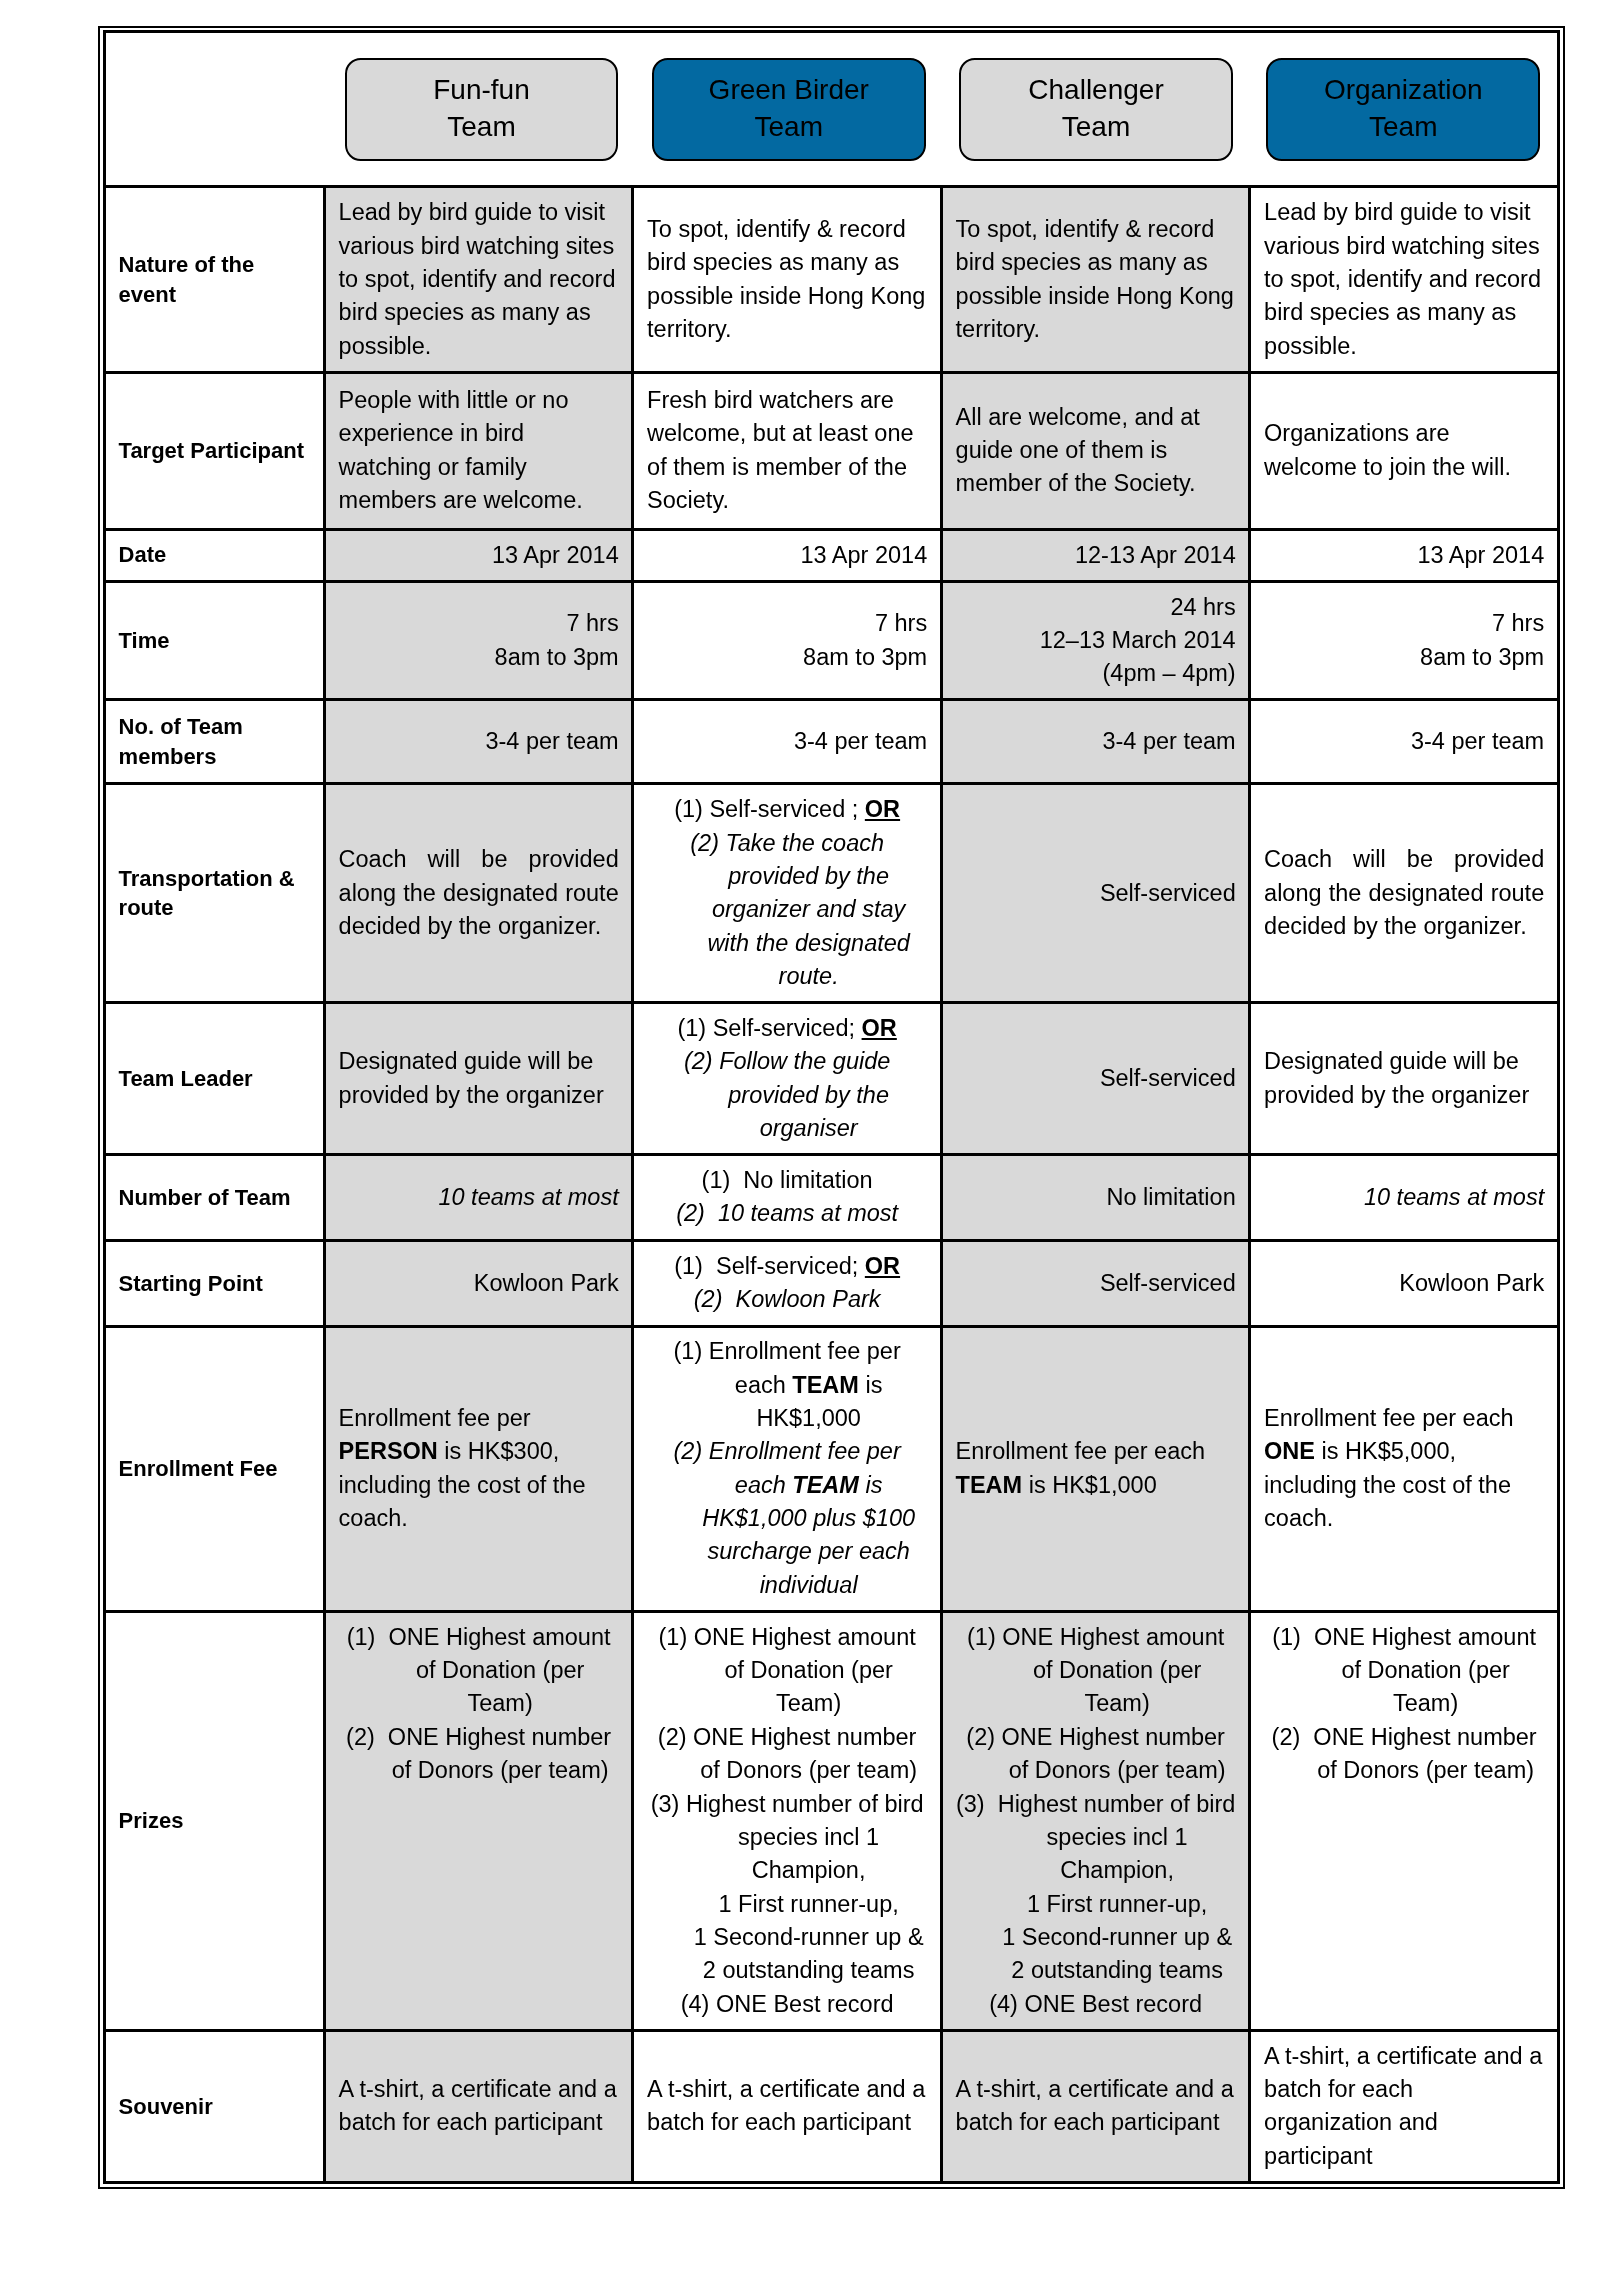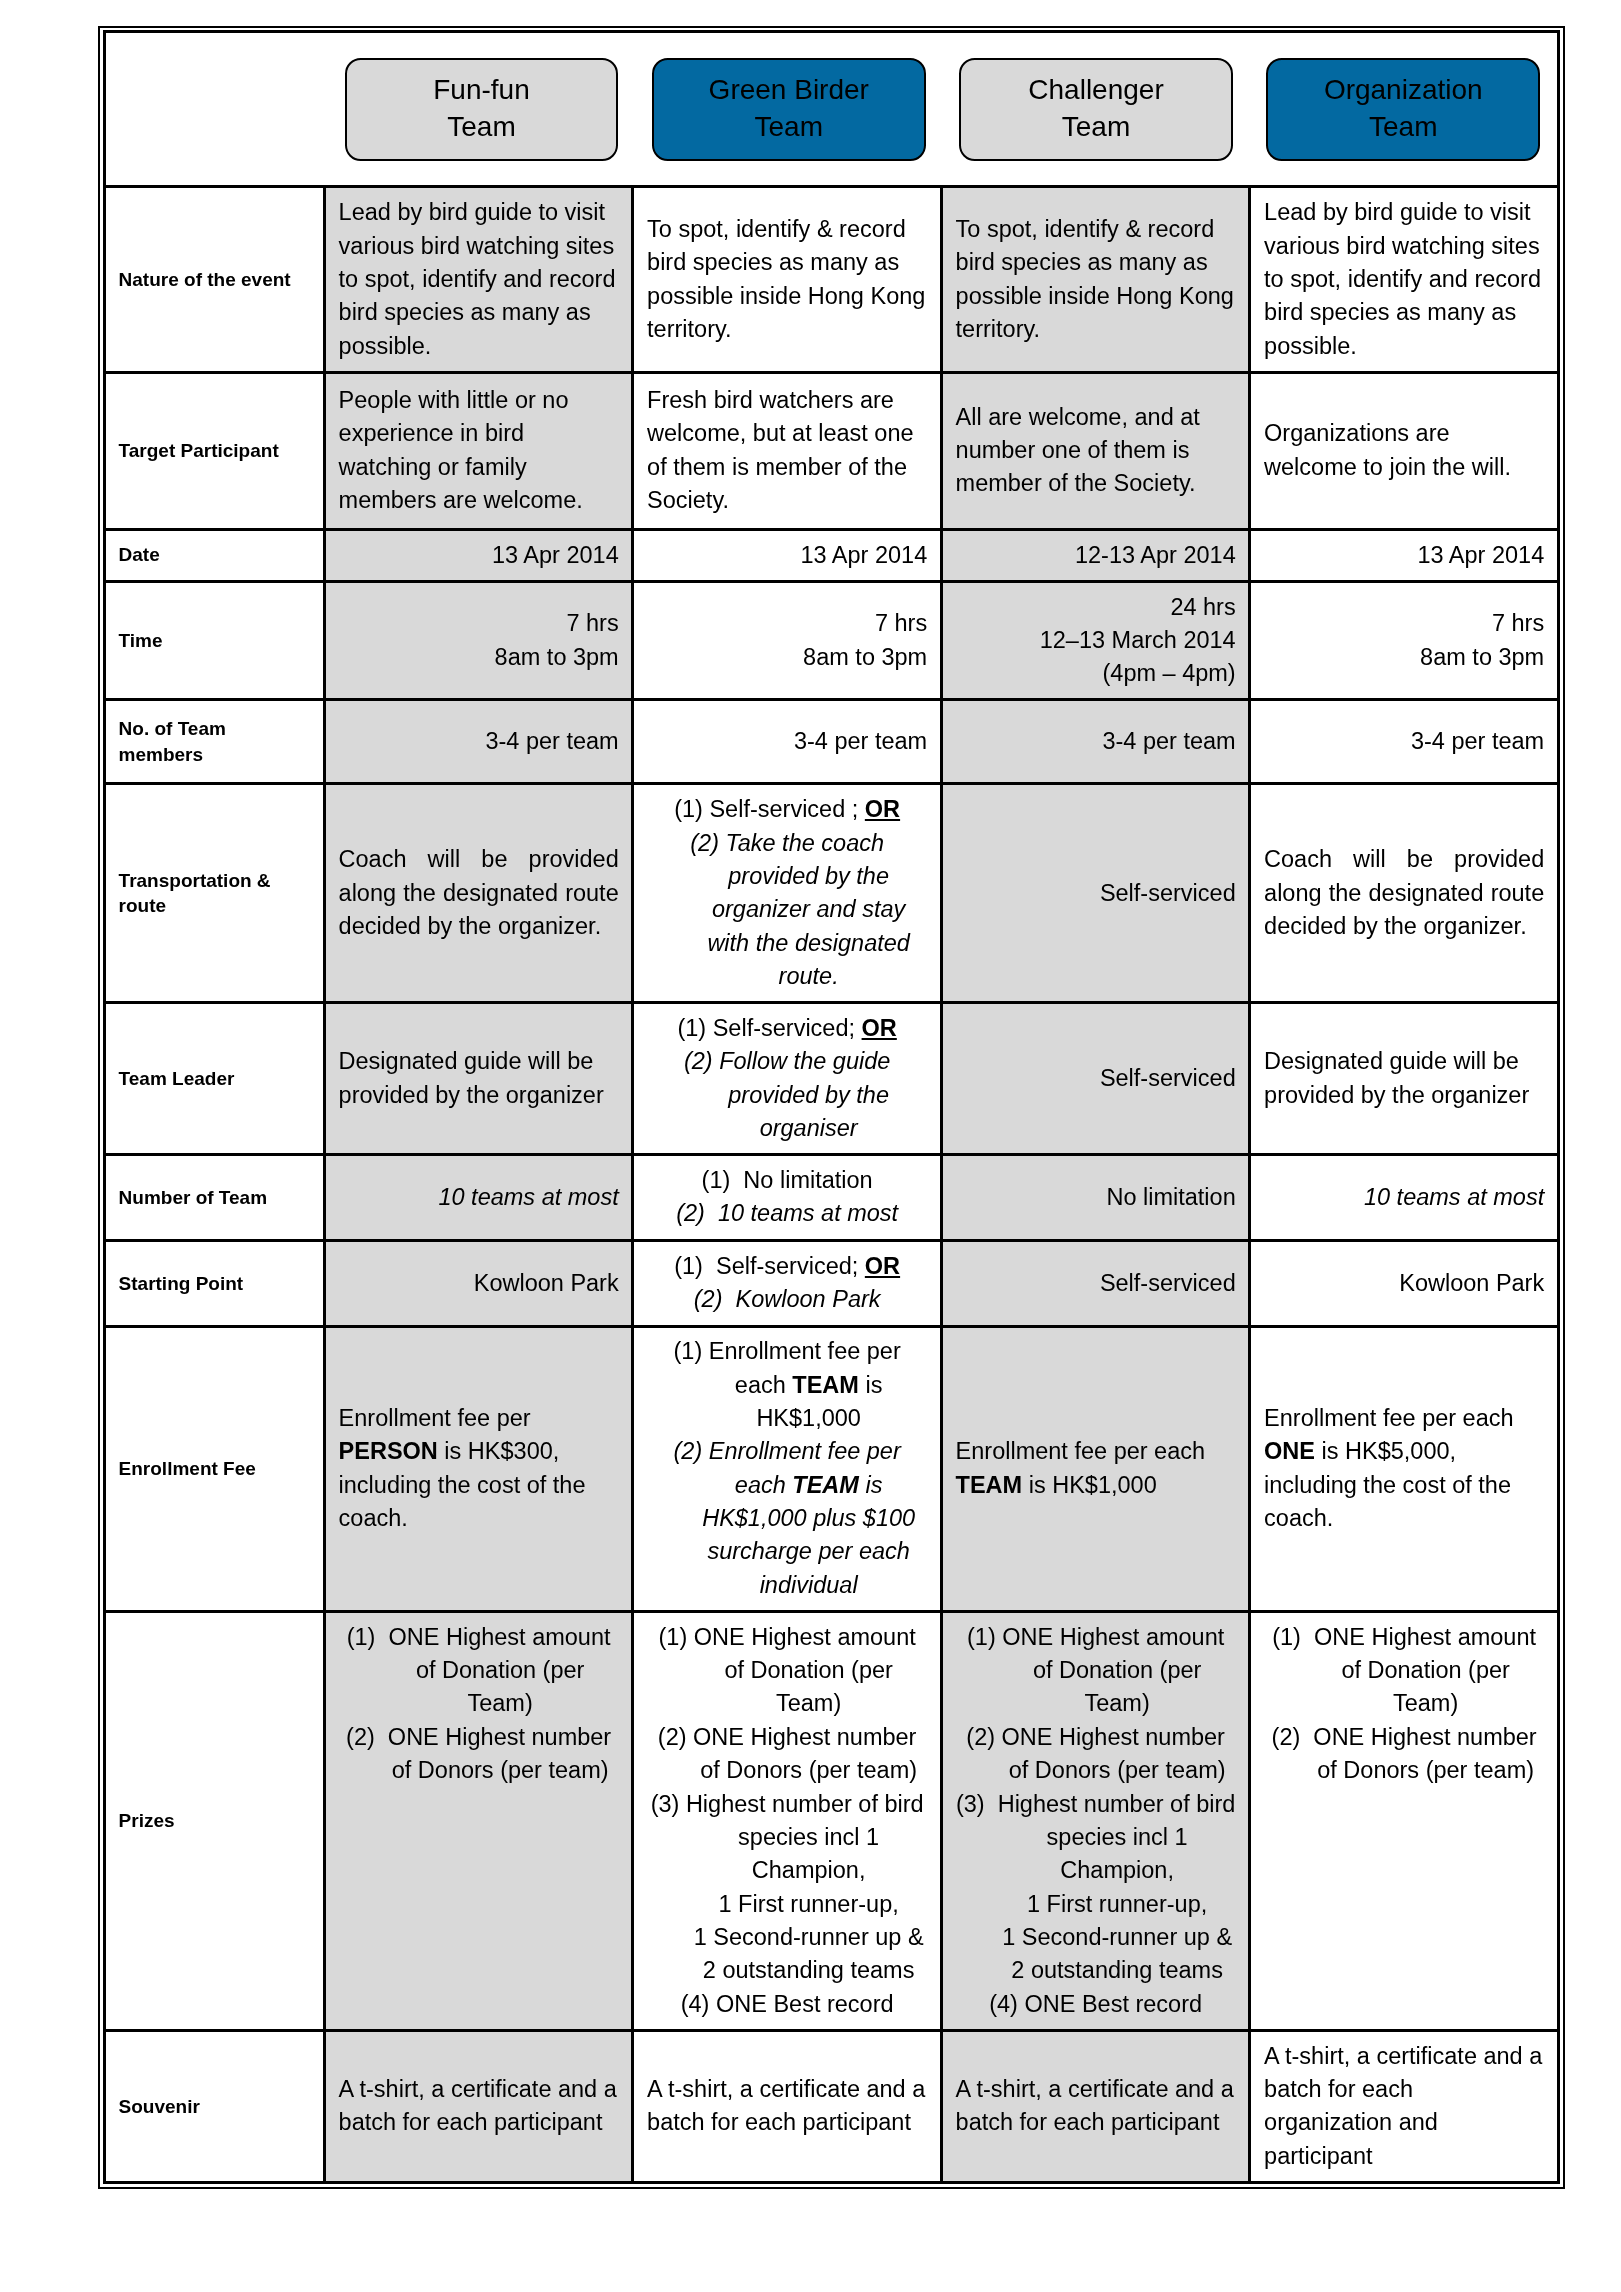--- a/index.html
+++ b/index.html
@@ -26,21 +26,21 @@
   .header-strip{display:flex;align-items:center;height:100%;}
   .corner-spacer{width:222px;flex:none;height:100%;}
   .team-box{
     flex:1;margin:0 16.7px;border:2.9px solid #000;border-radius:15.7px;
     padding:12.7px 3.9px;text-align:center;font-size:28px;line-height:1.32;
     font-weight:normal;background:#0369a1;
   }
   .team-box.shaded{background:#d9d9d9;}
   tbody td:nth-child(2),tbody td:nth-child(4){background:#d9d9d9;}
   th.row-label{
-    font-weight:bold;text-align:left;font-size:19px;line-height:1.35;
+    font-weight:bold;text-align:left;font-size:22px;line-height:1.35;
     background:#fff;padding-left:12.7px;vertical-align:middle;
   }
   td.c{text-align:right;}
   td.l{text-align:left;}
   td.j{text-align:justify;}
   td.top{vertical-align:top;}
   .item{text-align:center;padding-left:43px;text-indent:-43px;margin:0;}
   .marker{white-space:pre;}
   .it{font-style:italic;}
   
@@ -115,21 +115,21 @@
           </tr>
           <tr>
             <th class="row-label">Target Participant</th>
             <td class="l">
               <div class="para">People with little or no experience in bird watching or family members are welcome.</div>
             </td>
             <td class="l">
               <div class="para">Fresh bird watchers are welcome, but at least one of them is member of the Society.</div>
             </td>
             <td class="l">
-              <div class="para">All are welcome, and at number one of them is member of the Society.</div>
+              <div class="para">All are welcome, and at guide one of them is member of the Society.</div>
             </td>
             <td class="l">
               <div class="para">Organizations are welcome to join the will.</div>
             </td>
           </tr>
           <tr>
             <th class="row-label">Date</th>
             <td class="c">
               <div class="para">13 Apr 2014</div>
             </td>

